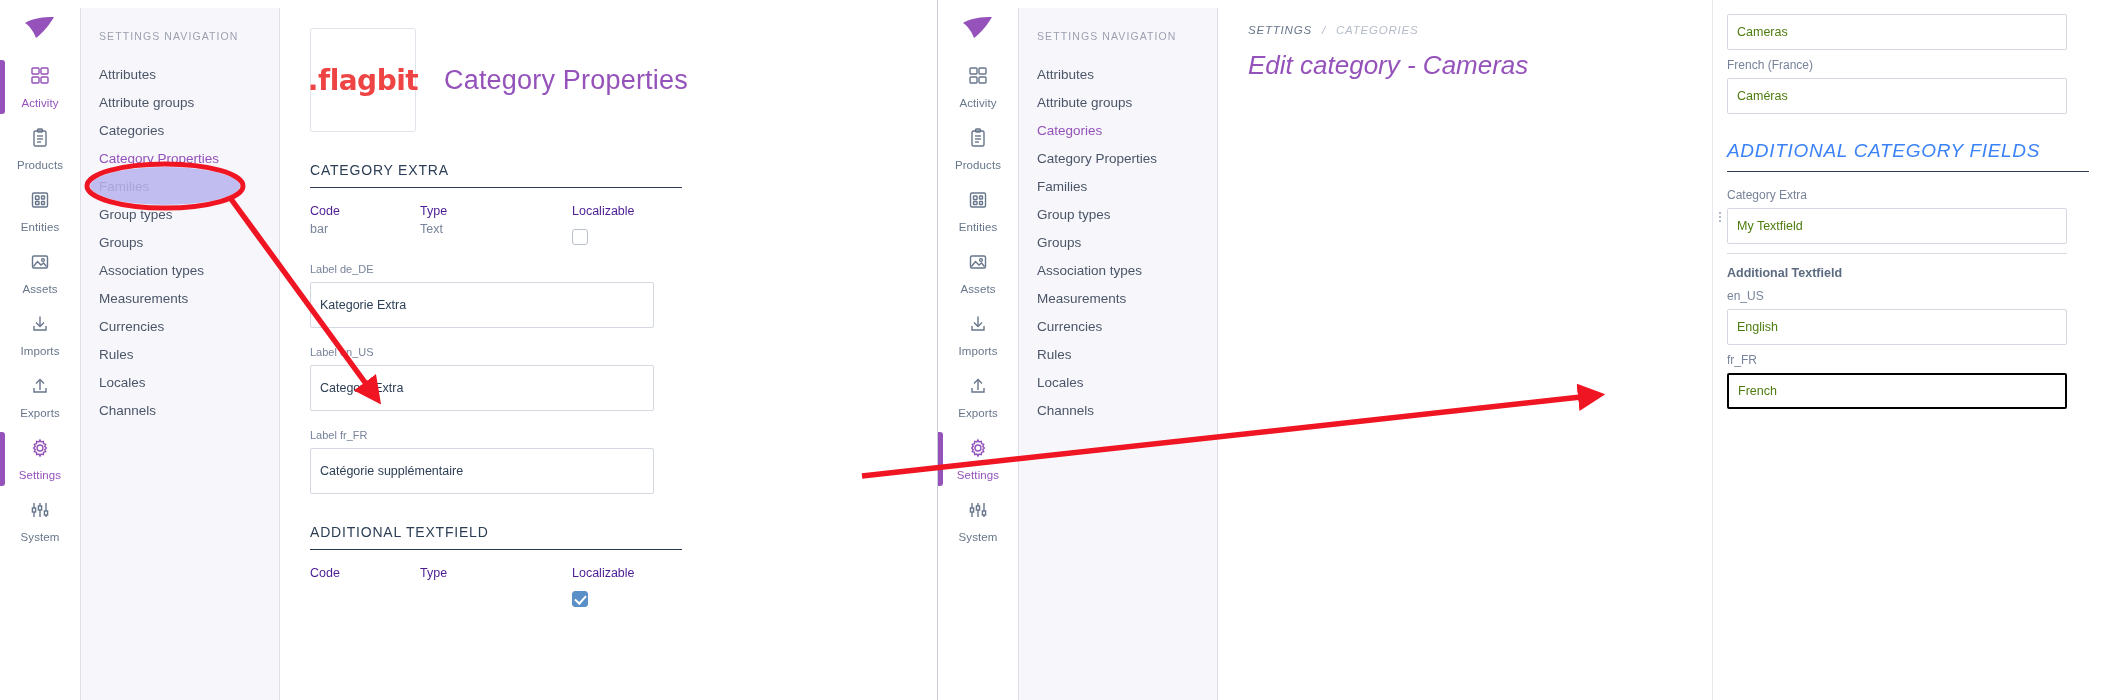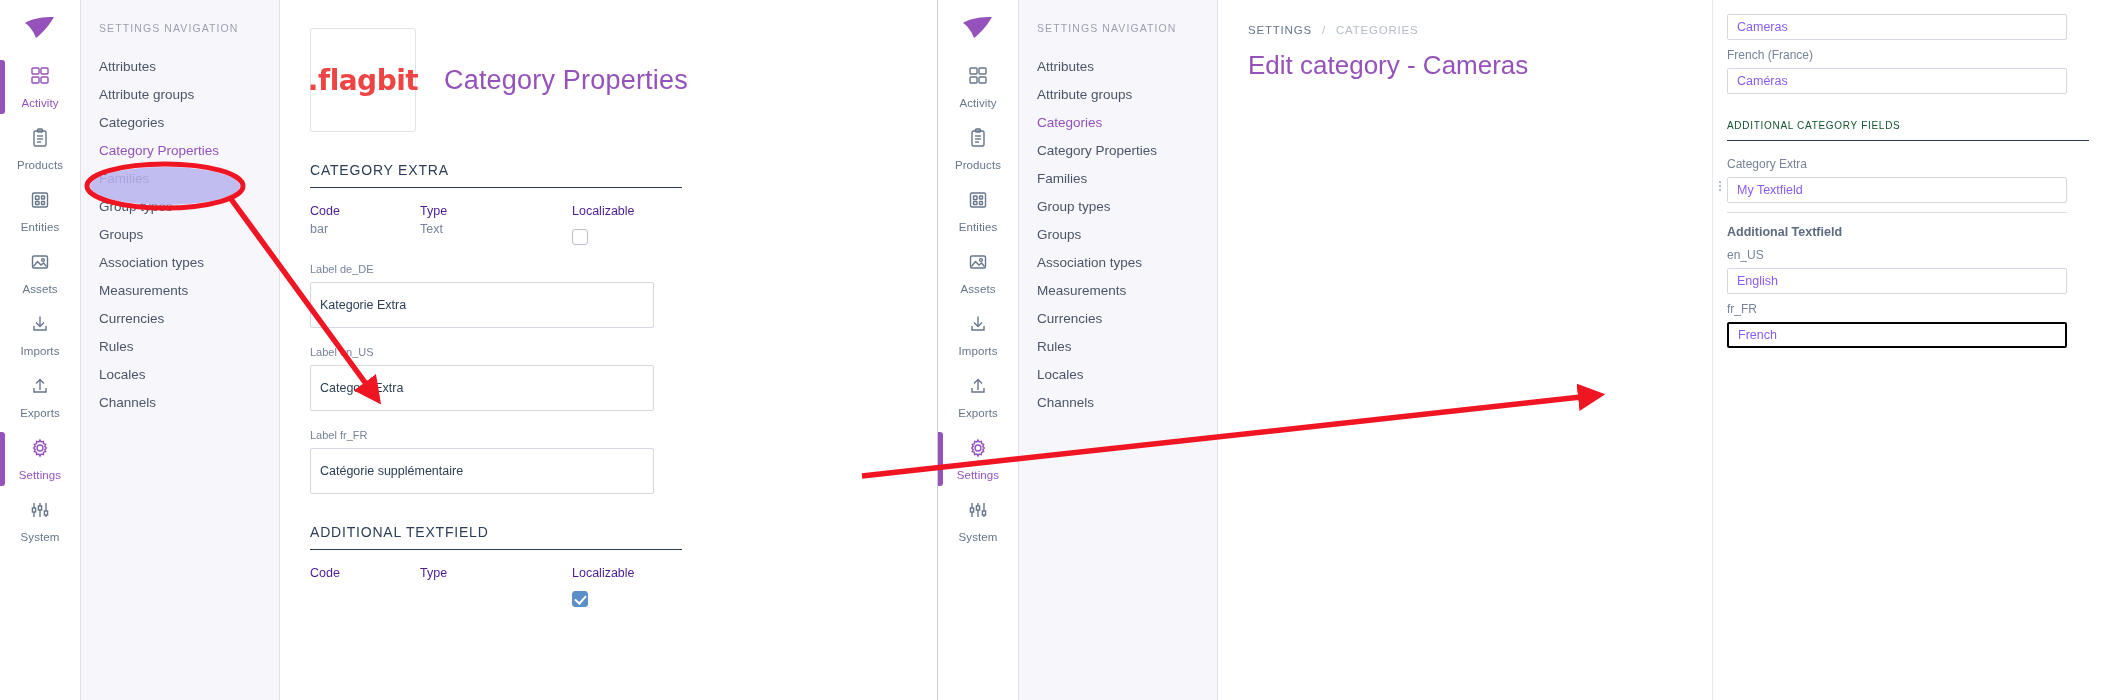--- a/index.html
+++ b/index.html
@@ -74,20 +74,21 @@
   .rail-item svg { stroke: #67768a; fill: none; stroke-width: 1.4; }
 
   
   .nav-col {
     width: 200px;
     flex: 0 0 200px;
     background: #f7f7fb;
     border-left: 1px solid #dfdfe8;
     border-right: 1px solid #dfdfe8;
     padding: 22px 0 0 0;
+    margin-top: 8px;
   }
   .nav-title {
     font-size: 10.5px;
     letter-spacing: 1.1px;
     color: #9b9fb0;
     padding: 0 0 18px 18px;
     text-transform: uppercase;
   }
   .nav-item {
     font-size: 13.5px;
@@ -183,53 +184,54 @@
   }
 
   
   #pane-category { left: 938px; width: 1166px; }
   #pane-category .content { padding: 0; }
   .cat-main {
     position: absolute;
     left: 0; top: 0; right: 0; bottom: 0;
     display: flex;
   }
-  .cat-left { flex: 1; padding: 24px 0 0 30px; min-width: 0; }
+  .cat-left { flex: 1; padding: 24px 0 0 30px; min-width: 0; font-style: italic; }
   .breadcrumb { font-size: 11.5px; letter-spacing: .8px; }
   .bc-a { color: #67768a; }
   .bc-sep { color: #b4bcc9; margin: 0 6px; }
   .bc-b { color: #b4bcc9; }
   .cat-title {
     margin-top: 14px;
     font-size: 26px; color: #9452ba; font-weight: 400;
   }
 
   .cat-form {
     width: 392px;
     flex: 0 0 392px;
     padding: 0 14px 0 0;
     position: relative;
     border-left: 1px solid #e6e8ee;
   }
   .cat-form-inner { padding: 14px 0 0 14px; }
   .cat-fld { margin-bottom: 8px; }
   .cat-lbl { font-size: 12px; color: #77839a; margin-bottom: 6px; }
   .cat-box {
-    width: 340px; height: 26px;
+    width: 340px; height: 36px;
     border: 1px solid #d4d8e1; border-radius: 2px;
     background: #fff;
-    font-size: 12.5px; color: #8b5cf6;
+    font-size: 12.5px; color: #4d7c0f;
     padding: 0 9px;
     display: flex; align-items: center;
   }
   .cat-box.focus { border: 2px solid #000; }
   .cat-section {
     margin-top: 26px;
-    font-size: 10px; letter-spacing: .7px; color: #14532d;
+    font-size: 19px; letter-spacing: .7px; color: #3b82f6;
     text-transform: uppercase;
+    font-style: italic;
   }
   .cat-section-rule {
     margin-top: 9px; height: 1px; background: #2c3e55;
     width: 362px;
   }
   .group-sep { height: 1px; background: #d9dce3; width: 340px; margin: 9px 0 12px 0; }
   .group-name { font-size: 12.5px; color: #5d6b80; margin-bottom: 9px; font-weight: 600; }
 
   .drag-dots {
     position: absolute;

